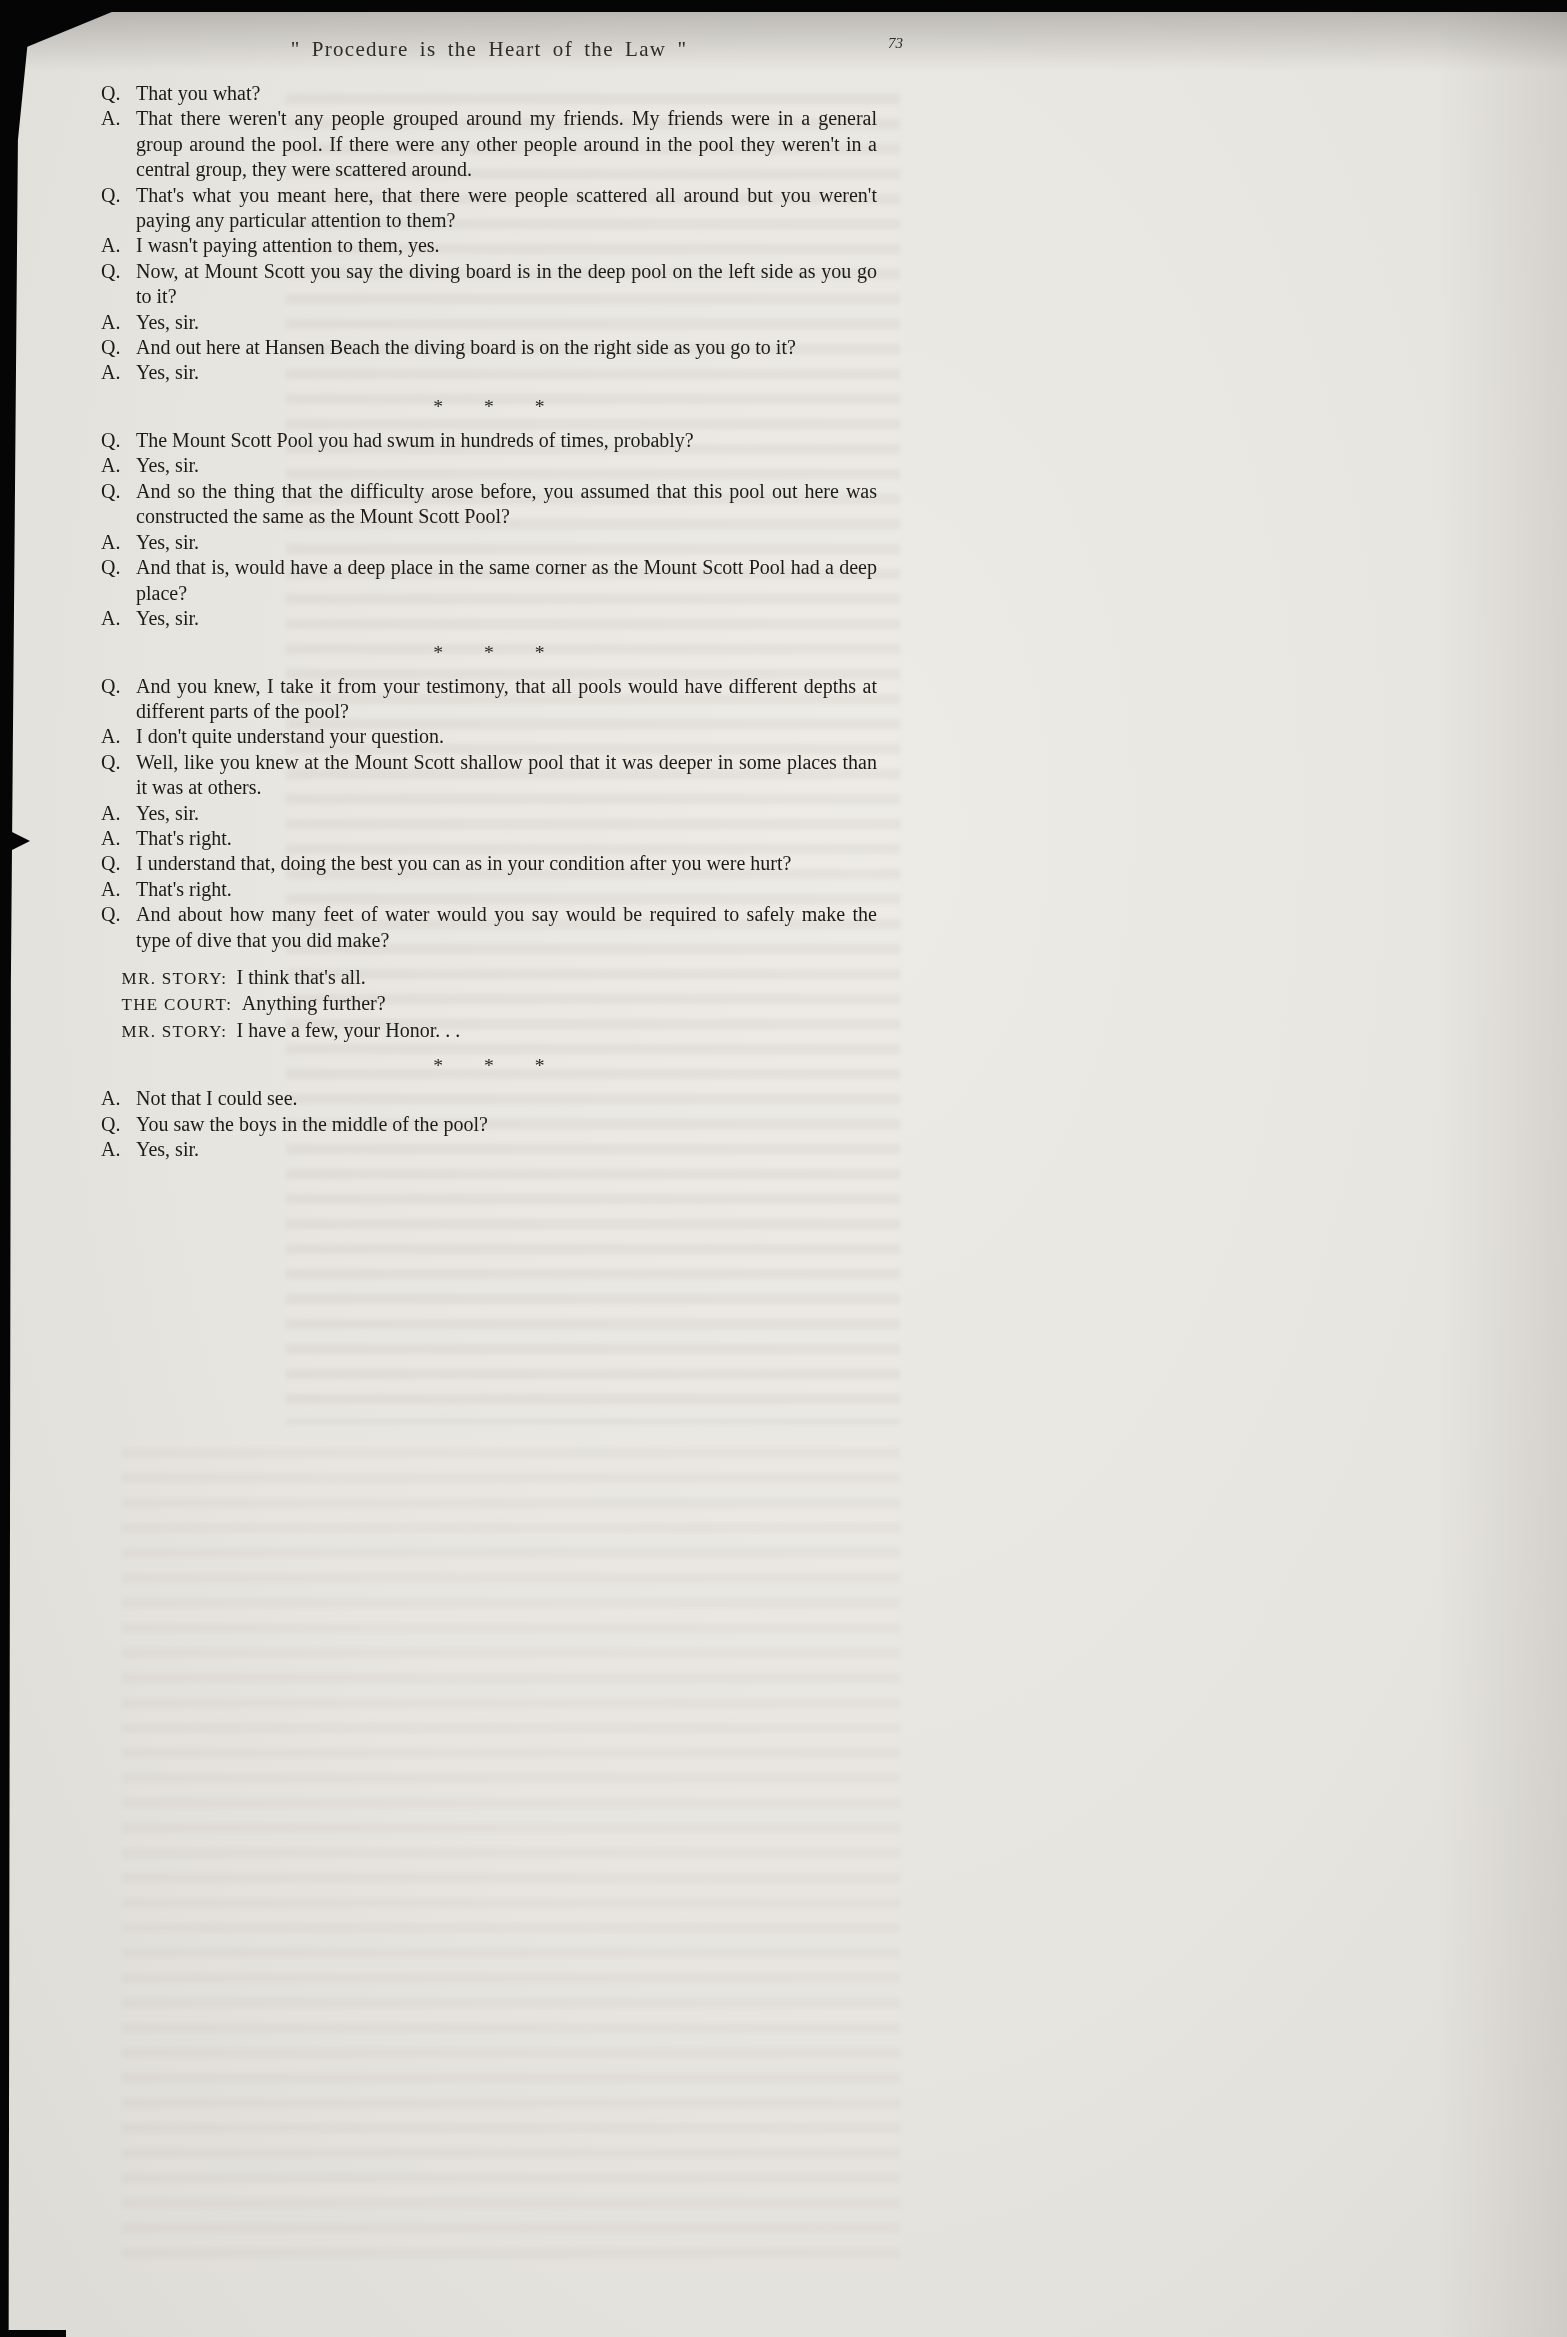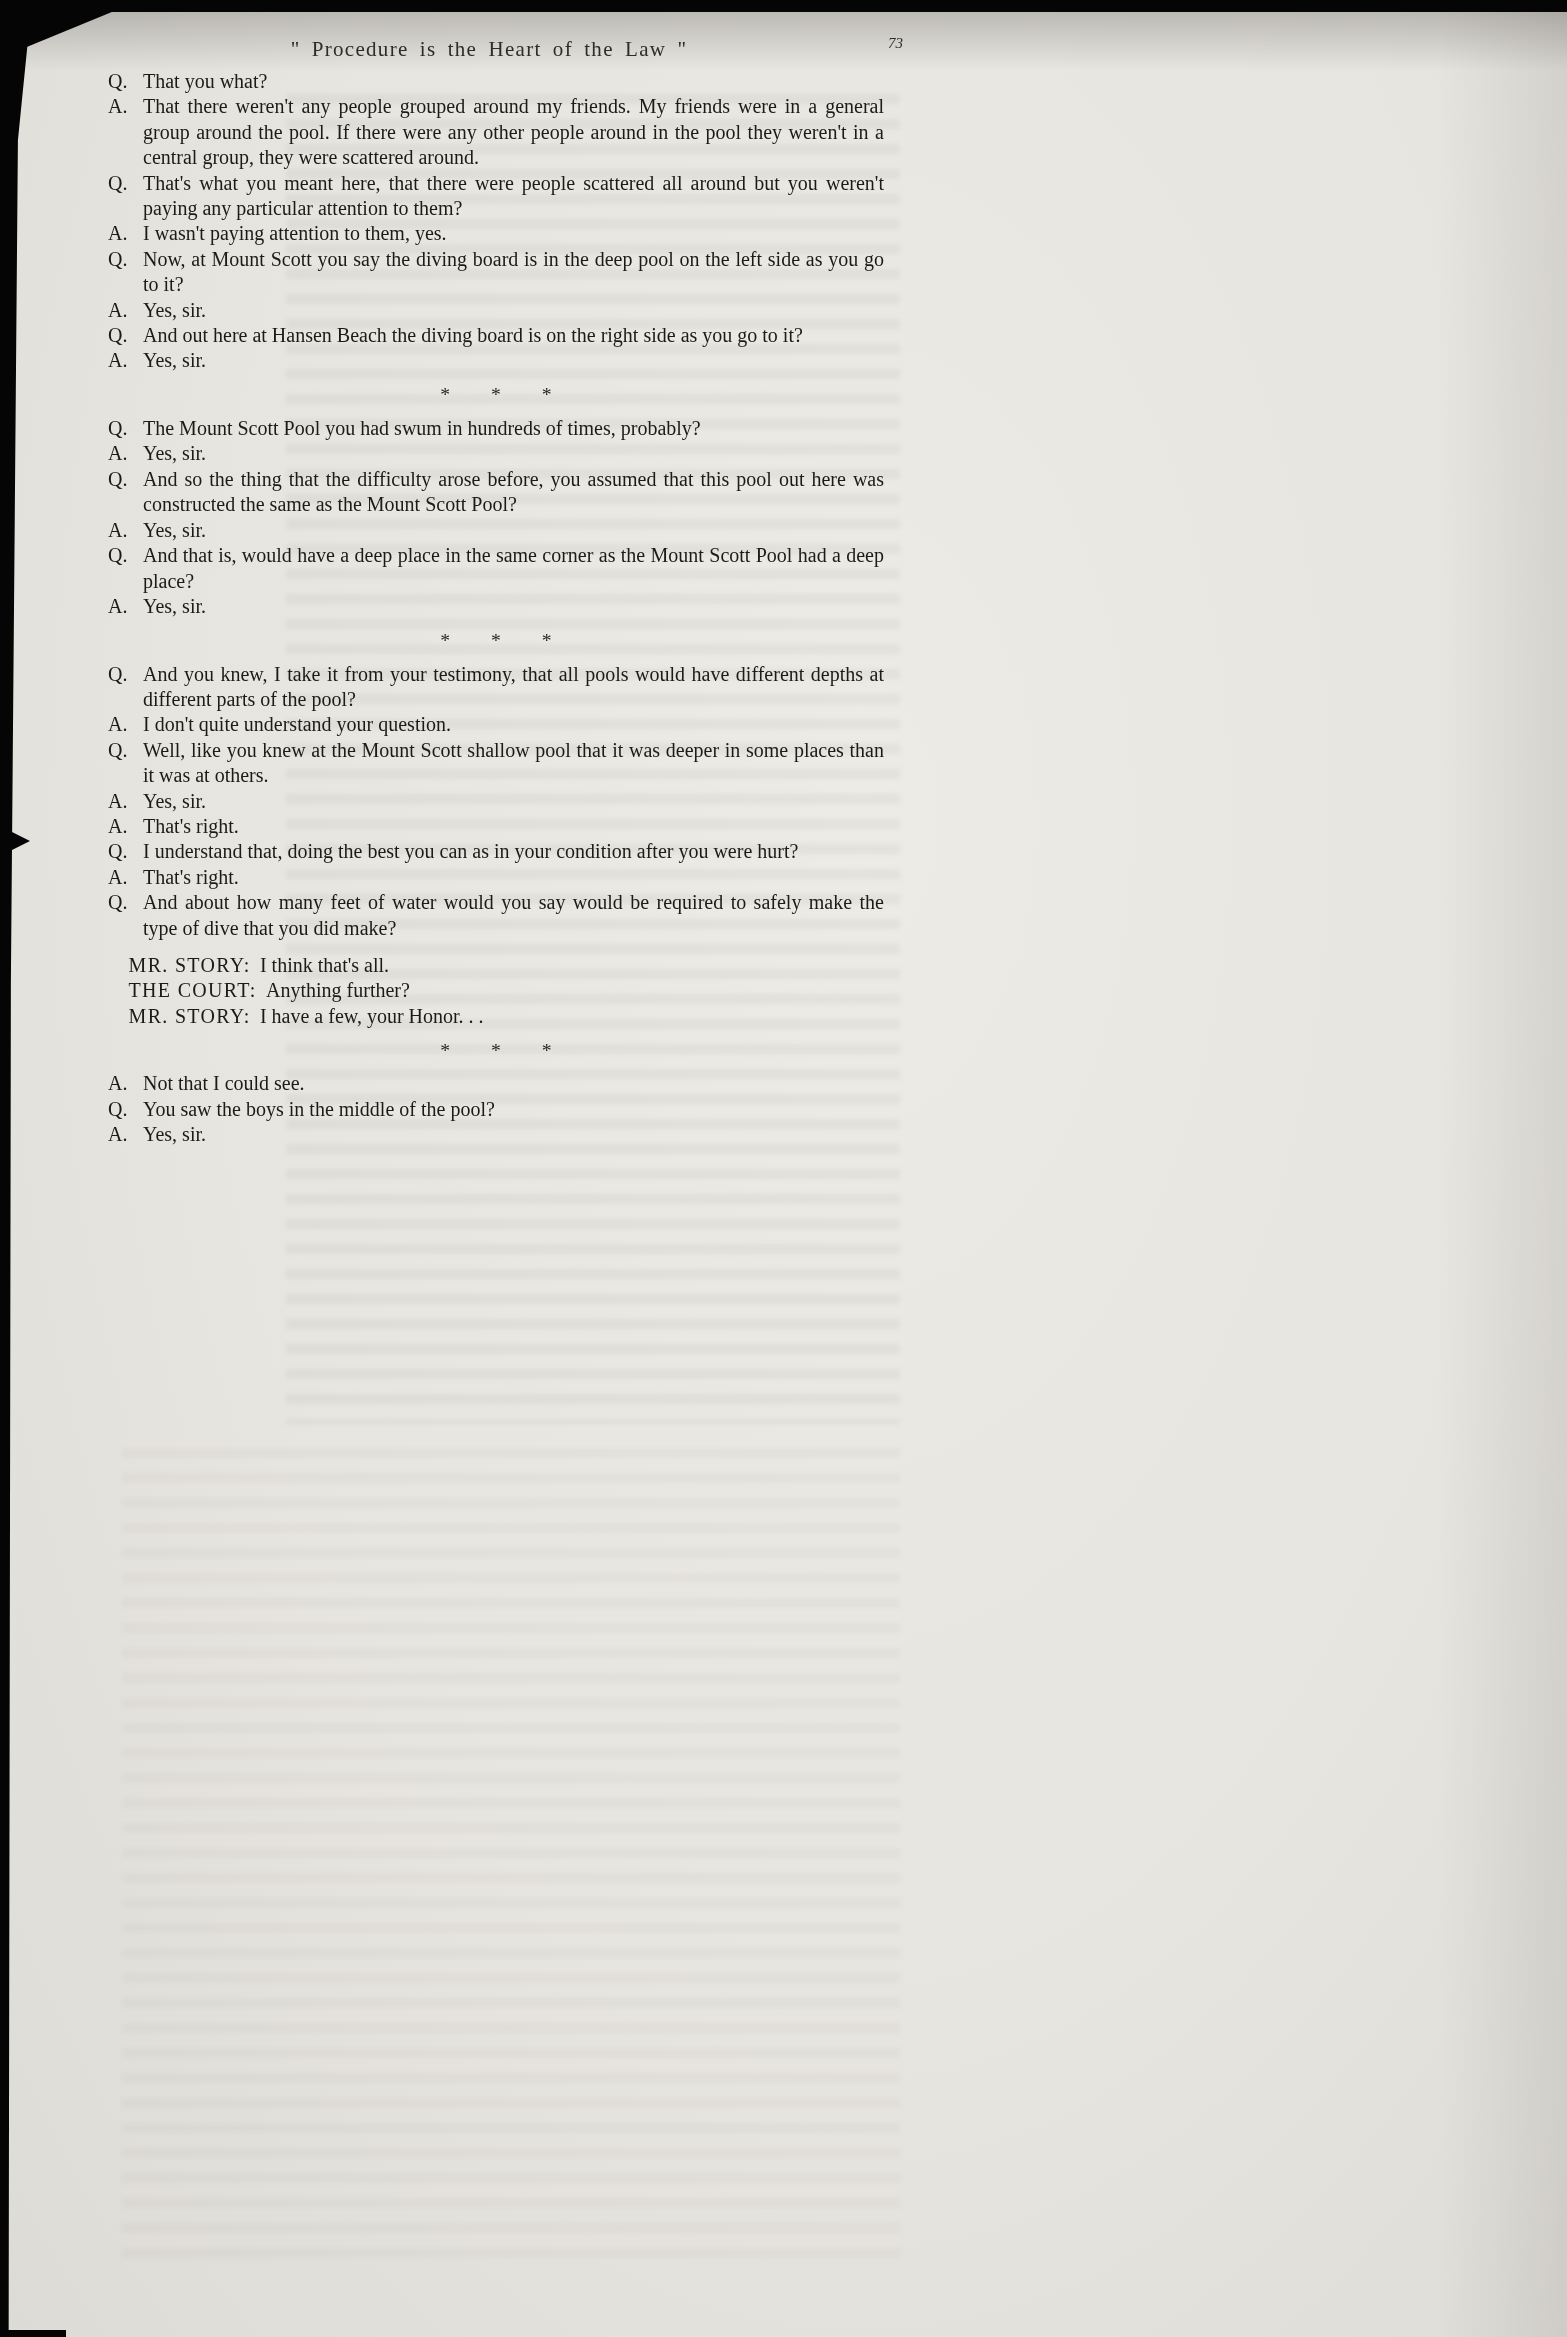--- a/index.html
+++ b/index.html
@@ -38,28 +38,28 @@
   .running-title {
     position: absolute; left: 101px; width: 776px; text-align: center;
     font-size: 21px; letter-spacing: 1.3px; word-spacing: 4.7px; color: #2e2c29;
   }
   .page-number {
     position: absolute; left: 888px; top: -1.9px;
     font-size: 15px; font-style: italic; color: #2e2c29;
   }
 
   .transcript {
-    position: absolute; left: 101px; top: 69px; width: 776px; z-index: 3;
-    font-size: 20px; line-height: 25.4px; color: #1d1b18; text-align: justify; margin-left: 7px;
+    position: absolute; left: 101px; top: 81px; width: 776px; z-index: 3;
+    font-size: 20px; line-height: 25.4px; color: #1d1b18; text-align: justify;
   }
   p.qa { margin: 0; padding-left: 35px; text-indent: -35px; }
   .qa-label { display: inline-block; width: 35px; text-indent: 0; }
   p.speech { margin: 0; padding-left: 20.6px; text-align: left; }
   p.qa + p.speech { margin-top: 12px; }
-  .speaker { font-size: 20px; letter-spacing: 1.3px; margin-right: 9.4px; color: #1d1b18; }
+  .speaker { font-size: 17px; letter-spacing: 1.3px; margin-right: 9.4px; color: #1d1b18; }
   .separator { margin: 8.4px 0; text-align: center; word-spacing: 36px; font-size: 19.7px; color: #2a2825; }
 
   
   .ghost-a {
     position: absolute; left: 286px; top: 94px; width: 614px; height: 1330px; z-index: 1;
     background: repeating-linear-gradient(to bottom, rgba(115,108,96,0.065) 0 10.3px, rgba(115,108,96,0) 10.3px 25px);
     filter: blur(2.1px);
   }
   .ghost-b {
     position: absolute; left: 122px; top: 1448px; width: 778px; height: 824px; z-index: 1;

